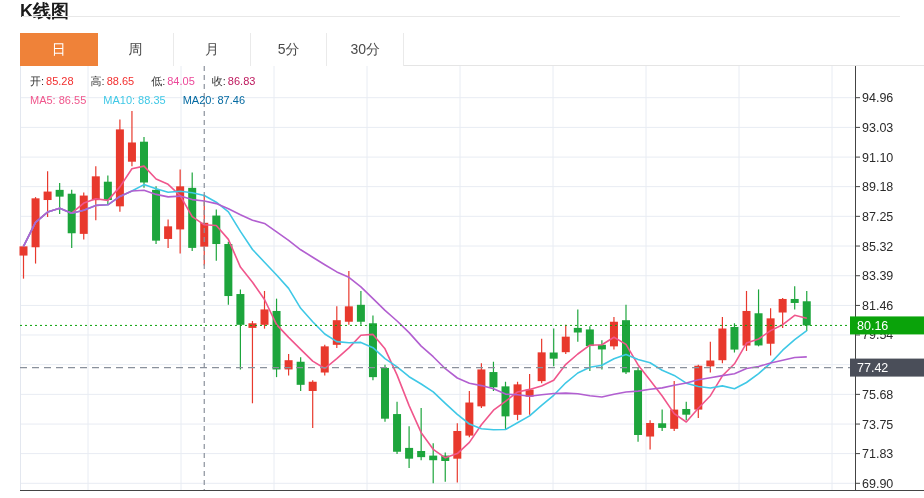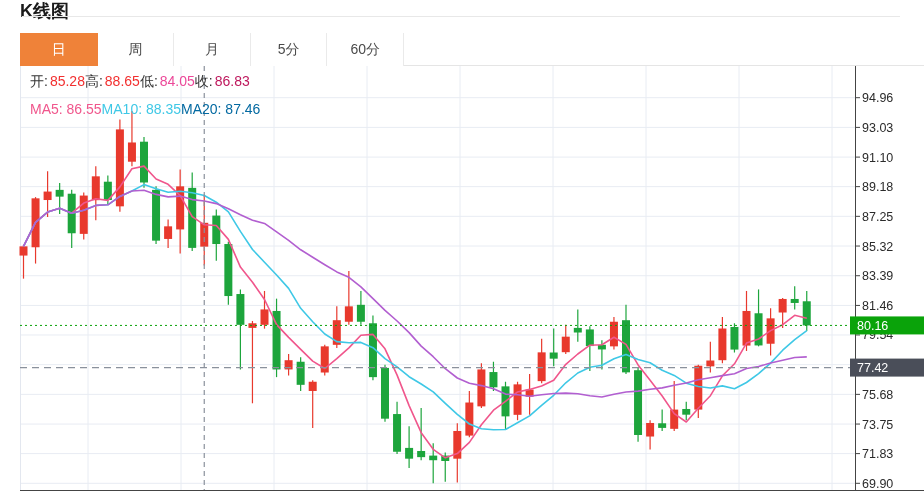--- a/index.html
+++ b/index.html
@@ -16,40 +16,40 @@
     position:absolute;top:33px;left:20px;height:33px;display:flex;z-index:4;background:#fff;
   }
   .tab-bar-underline{position:absolute;top:65px;left:20px;width:904px;height:1px;background:#e5e5e5;z-index:3;}
   .tab{
     width:75.6px;height:33px;line-height:33px;text-align:center;font-size:14px;color:#4a4a4a;
     background:#fff;border-right:1px solid #eaeaea;cursor:pointer;user-select:none;
   }
   .tab:first-child{border-left:1px solid #eaeaea;}
   .tab.active{background:var(--accent,#ef8239);color:#fff;border-color:var(--accent,#ef8239);}
   .legend{position:absolute;left:30px;top:73px;z-index:4;line-height:17px;}
-  .legend-row{display:flex;font-size:14px;white-space:nowrap;}
-  .legend-row + .legend-row{margin-top:11px;}
+  .legend-row{display:flex;gap:17px;font-size:11px;white-space:nowrap;}
+  .legend-row + .legend-row{margin-top:2px;}
   .pair .k{color:#333;}
   .pair .v{margin-left:2px;}
   svg text{font-family:"Liberation Sans","DejaVu Sans",sans-serif;}
   #chart{position:absolute;top:0;left:0;z-index:1;}
 </style>
 </head>
 <body style="--accent: #ef8239;">
 
 <h1 class="page-title">K线图</h1>
 <div class="title-rule"></div>
 
 <div class="tab-bar-underline"></div>
 <div class="tab-bar">
     <div class="tab active">日</div>
     <div class="tab">周</div>
     <div class="tab">月</div>
     <div class="tab">5分</div>
-    <div class="tab">60分</div>
+    <div class="tab">30分</div>
   </div>
 
 <div class="legend">
   <div class="legend-row">
       <span class="pair"><span class="k">开:</span><span class="v" style="color: rgb(242, 47, 47);">85.28</span></span>
       <span class="pair"><span class="k">高:</span><span class="v" style="color: rgb(242, 47, 47);">88.65</span></span>
       <span class="pair"><span class="k">低:</span><span class="v" style="color: #ec4899;">84.05</span></span>
       <span class="pair"><span class="k">收:</span><span class="v" style="color: #be185d;">86.83</span></span>
     </div>
   <div class="legend-row">

